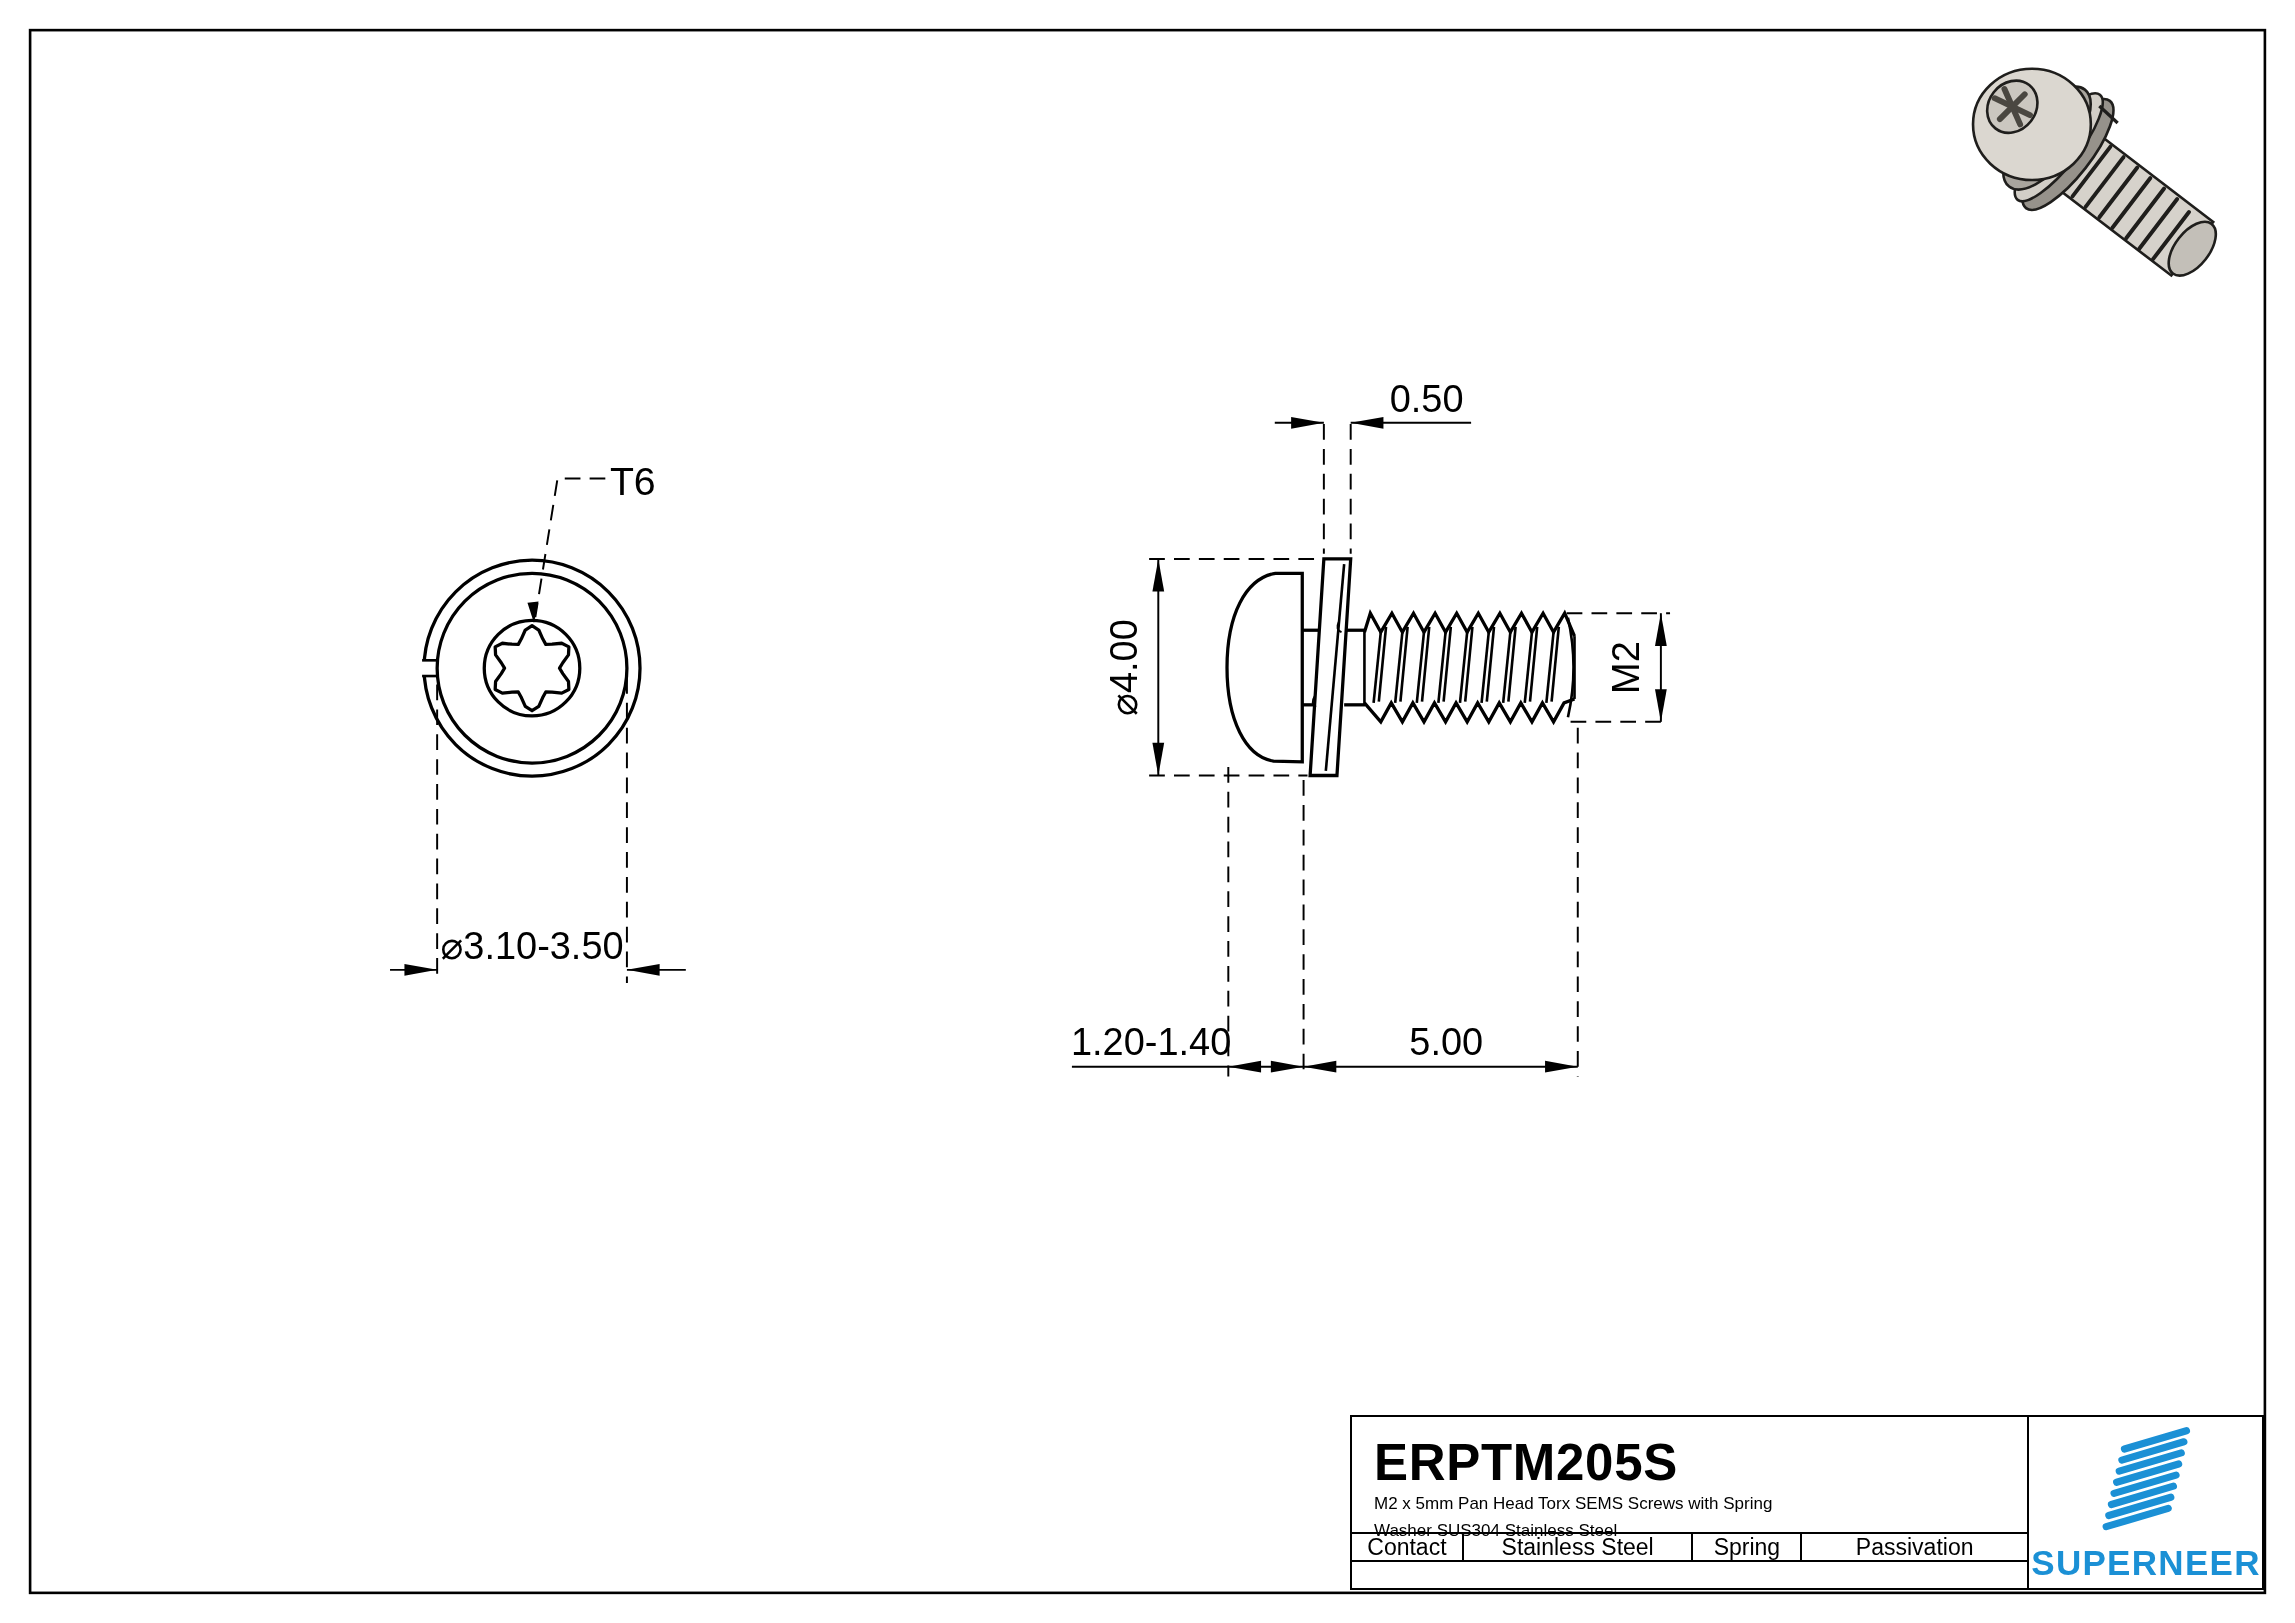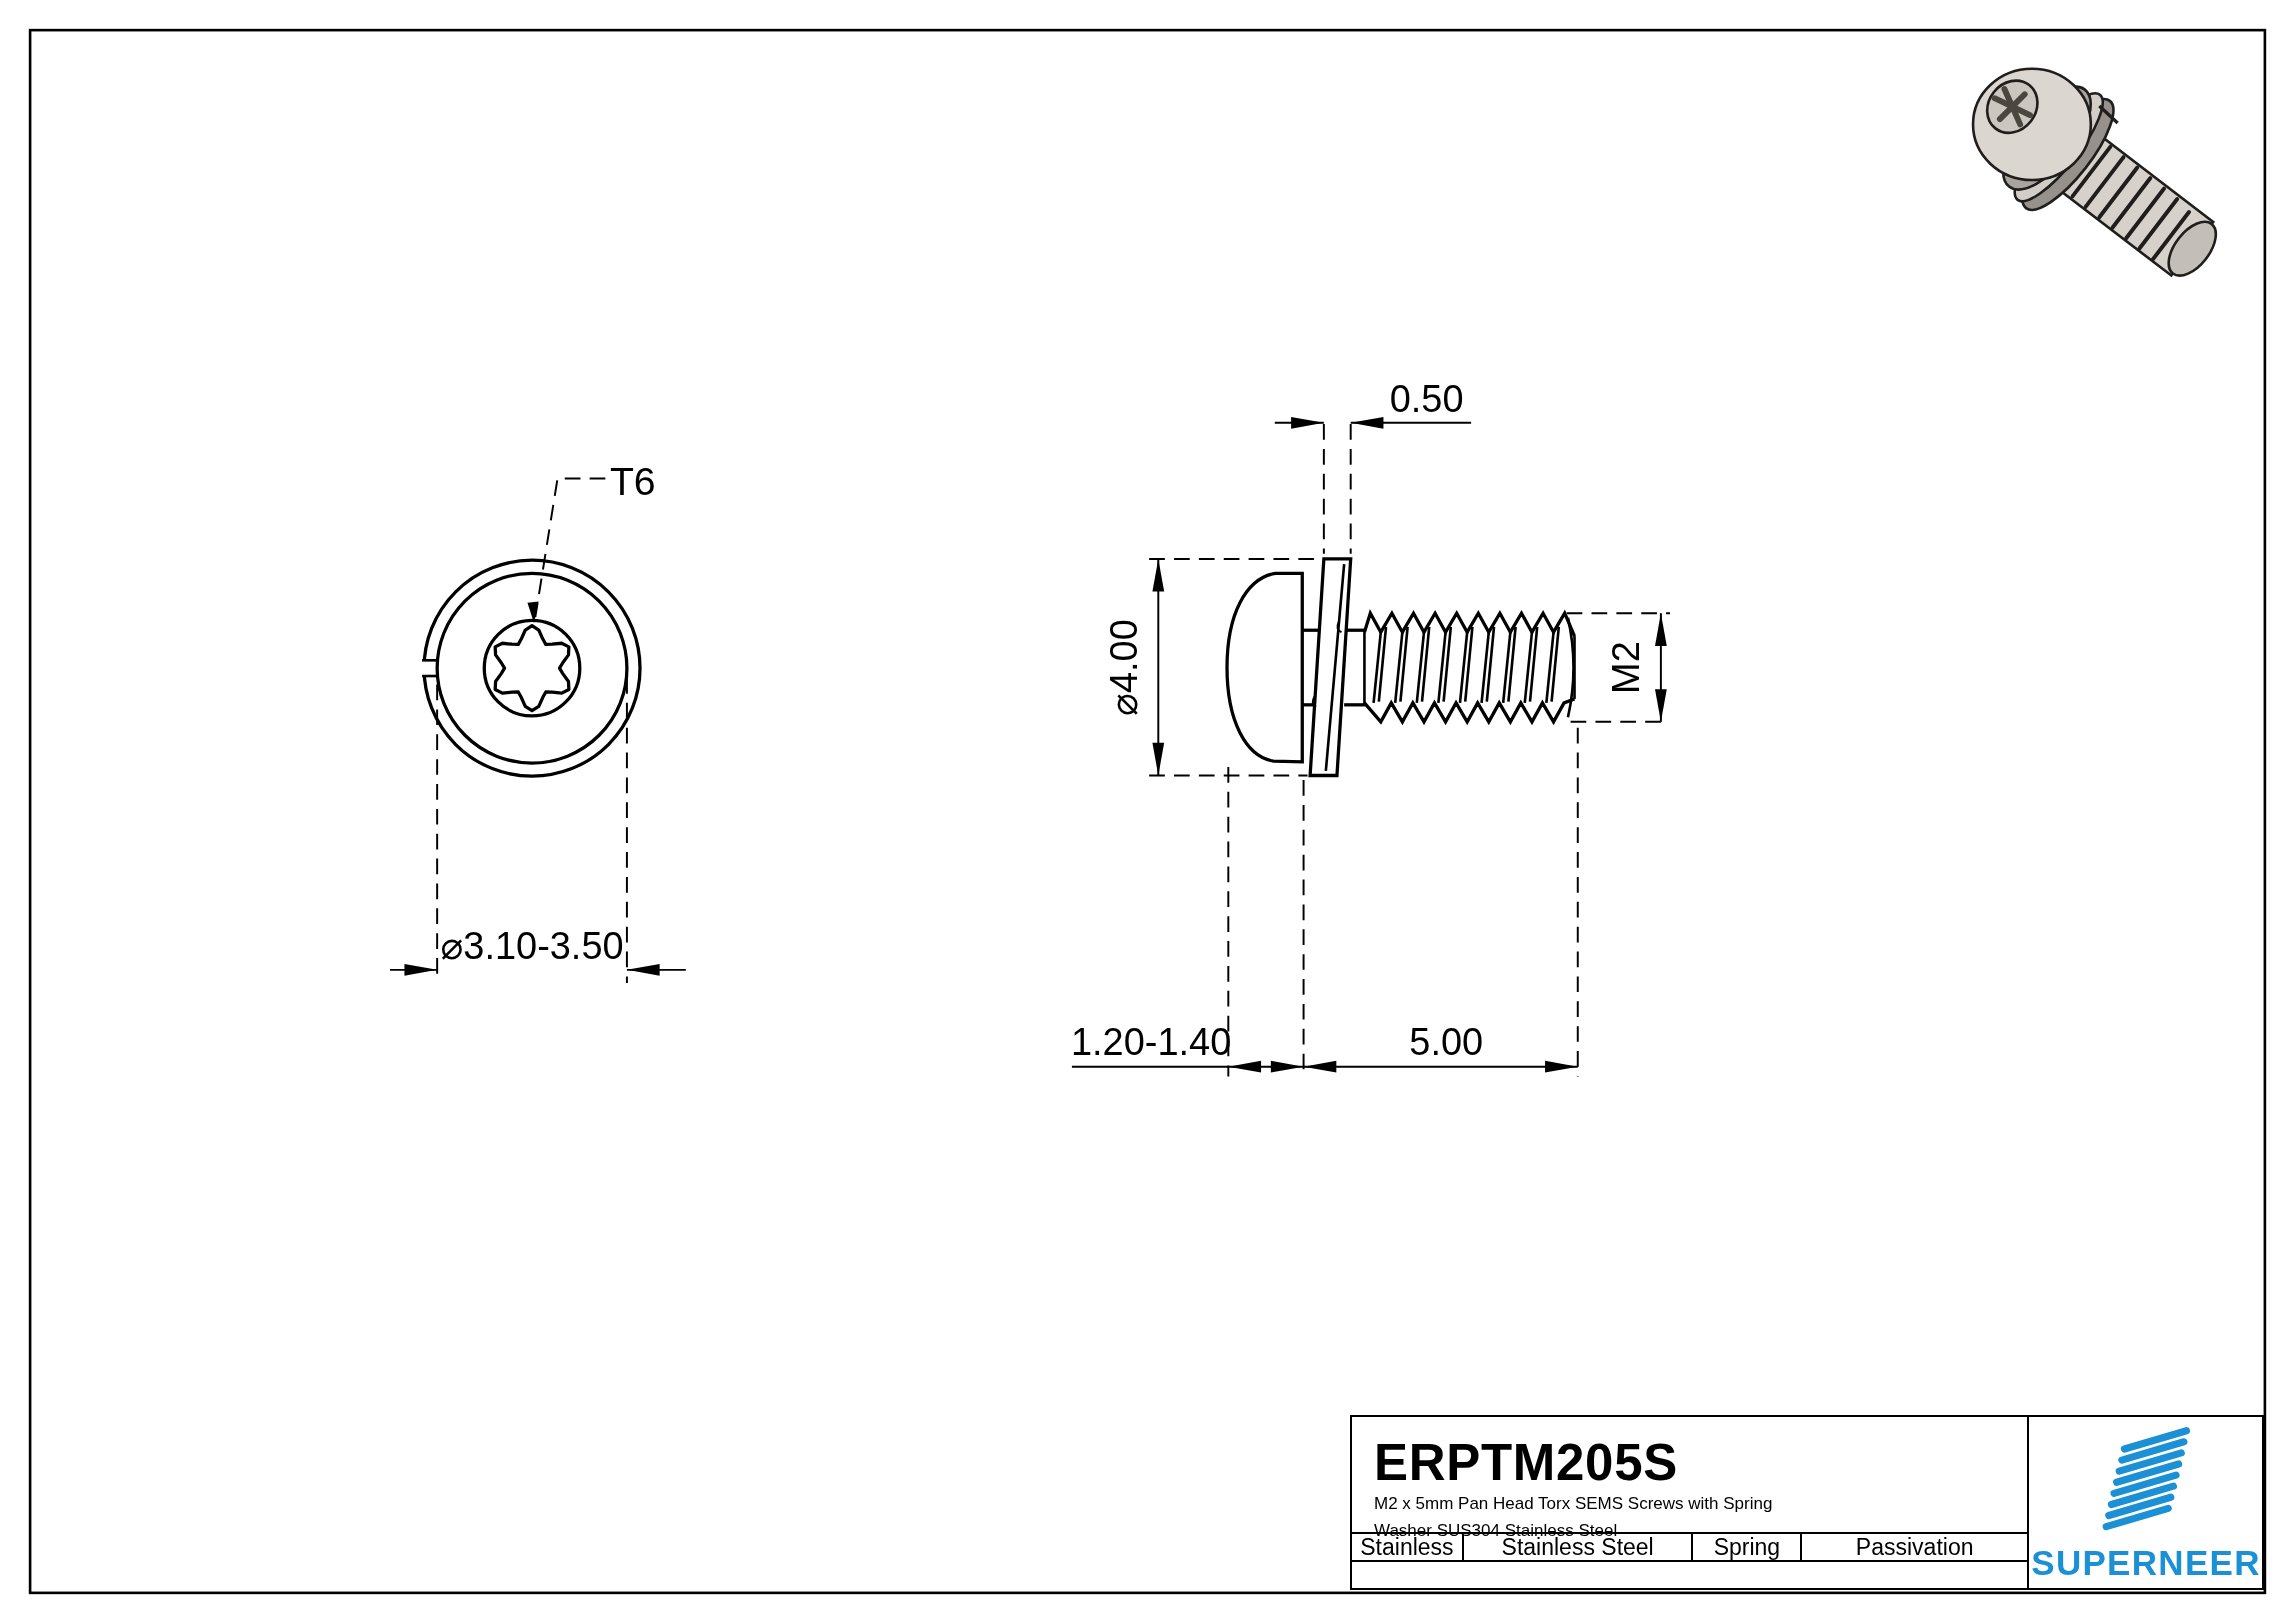--- a/index.html
+++ b/index.html
@@ -187,21 +187,21 @@
   <div class="tb-head">
     <div class="tb-part">ERPTM205S</div>
     <div class="tb-desc">
       <div>M2 x 5mm Pan Head Torx SEMS Screws with Spring</div>
       <div>Washer SUS304 Stainless Steel</div>
     </div>
   </div>
 
   <div class="tb-table">
     <div class="tb-row tb-row1">
-      <div class="tb-cell w1 br">Stainless</div>
+      <div class="tb-cell w1 br">Contact</div>
       <div class="tb-cell w2 br">Stainless Steel</div>
       <div class="tb-cell w3 br">Spring</div>
       <div class="tb-cell w4">Passivation</div>
     </div>
   </div>
 
   <div class="tb-logo">
     <svg width="236" height="124" viewBox="0 0 361 190">
       <g stroke="#1b90d5" stroke-width="11" stroke-linecap="round">
         <line x1="118" y1="168" x2="213" y2="140"></line>

